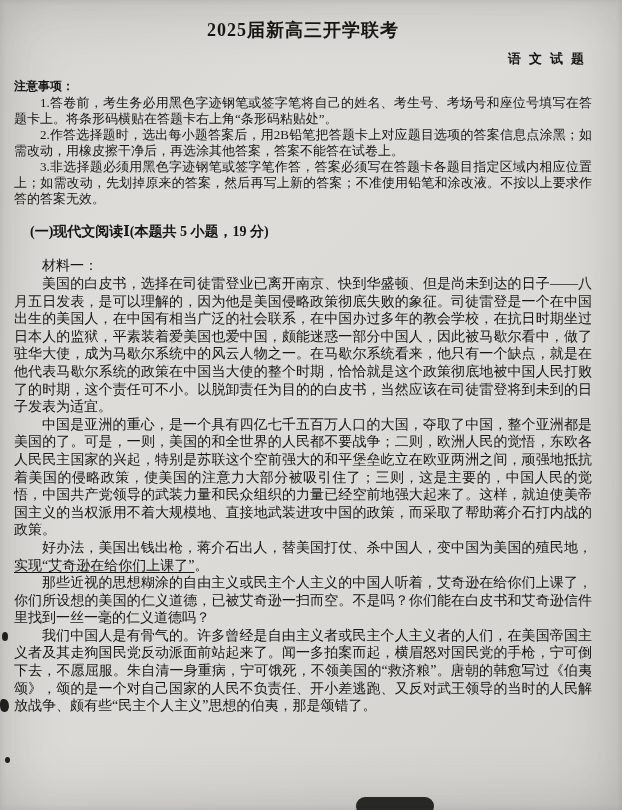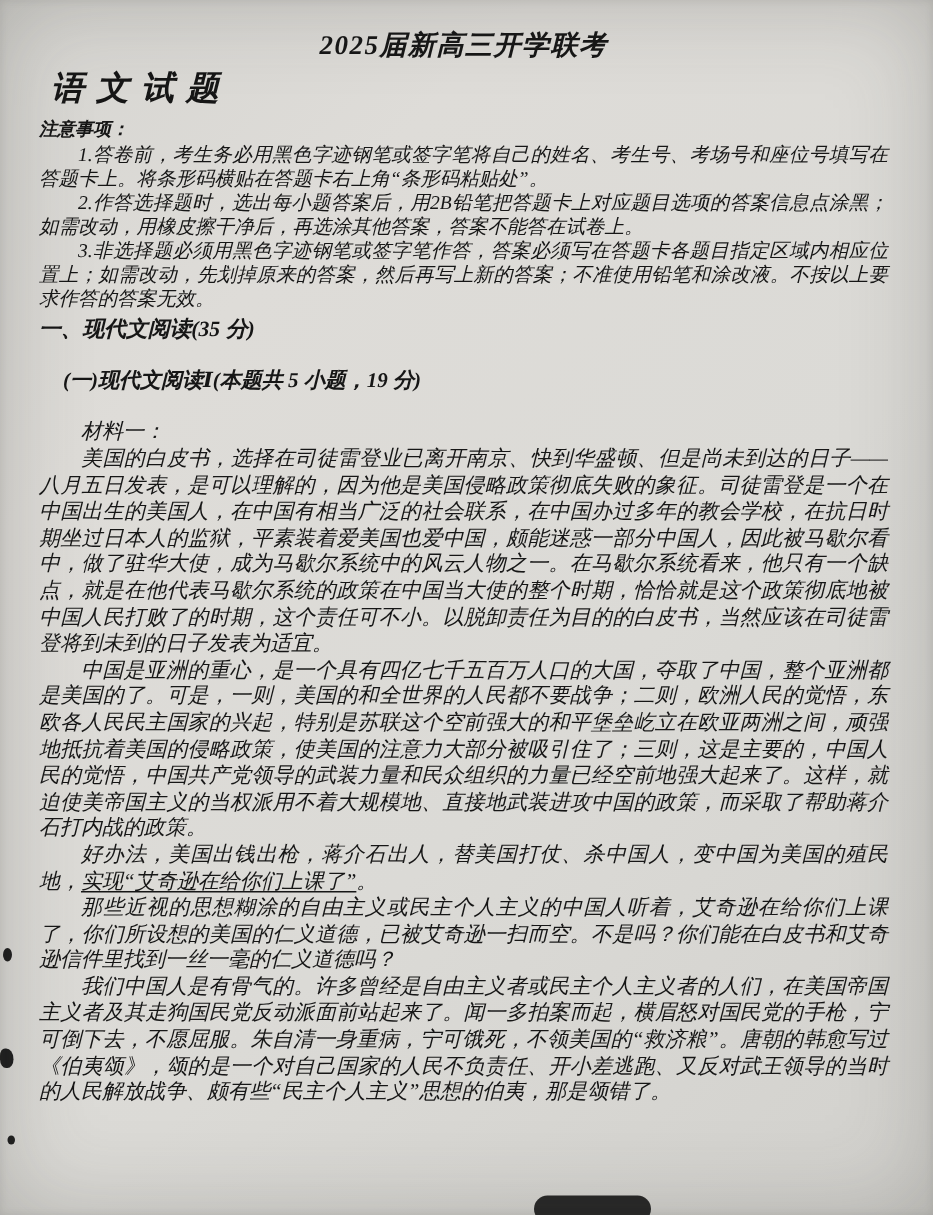--- a/index.html
+++ b/index.html
@@ -10,35 +10,34 @@
     width: 622px;
     height: 810px;
     overflow: hidden;
     position: relative;
     background: linear-gradient(135deg, #d6d5d1 0%, #dedcd8 25%, #dbdad6 60%, #d2d1cd 100%);
     font-family: "Liberation Serif", "DejaVu Serif", serif;
     color: #161616;
   }
   .paper {
     position: relative;
-    padding: 14px 30px 0 26px;
-    font-style: italic;
+    padding: 14px 30px 0 14px;
   }
   .title {
     font-size: 18px;
     font-weight: 700;
     text-align: center;
     margin: 4px 0 6px;
     letter-spacing: 1px;
     line-height: 24px;
   }
   .subtitle {
-    font-size: 22px;
+    font-size: 13px;
     font-weight: 700;
-    text-align: left;
+    text-align: right;
     margin: 0 0 8px;
     letter-spacing: 8px;
     text-indent: 8px;
     line-height: 22px;
   }
   .meta {
     font-size: 14px;
     font-weight: 700;
     text-indent: 2em;
     margin: 0 0 2px;
@@ -116,21 +115,20 @@
 <div class="paper">
 
   <h1 class="title">2025届新高三开学联考</h1>
   <h2 class="subtitle">语文试题</h2>
 
   <p class="notice-heading">注意事项：</p>
   <p class="notice-item">1.答卷前，考生务必用黑色字迹钢笔或签字笔将自己的姓名、考生号、考场号和座位号填写在答题卡上。将条形码横贴在答题卡右上角“条形码粘贴处”。</p>
   <p class="notice-item">2.作答选择题时，选出每小题答案后，用2B铅笔把答题卡上对应题目选项的答案信息点涂黑；如需改动，用橡皮擦干净后，再选涂其他答案，答案不能答在试卷上。</p>
   <p class="notice-item">3.非选择题必须用黑色字迹钢笔或签字笔作答，答案必须写在答题卡各题目指定区域内相应位置上；如需改动，先划掉原来的答案，然后再写上新的答案；不准使用铅笔和涂改液。不按以上要求作答的答案无效。</p>
 
-  <p class="section-heading">一、现代文阅读(35 分)</p>
   <p class="subsection-heading">(一)现代文阅读Ⅰ(本题共 5 小题，19 分)</p>
   <p class="material-label">材料一：</p>
 
   <p class="para">美国的白皮书，选择在司徒雷登业已离开南京、快到华盛顿、但是尚未到达的日子——八月五日发表，是可以理解的，因为他是美国侵略政策彻底失败的象征。司徒雷登是一个在中国出生的美国人，在中国有相当广泛的社会联系，在中国办过多年的教会学校，在抗日时期坐过日本人的监狱，平素装着爱美国也爱中国，颇能迷惑一部分中国人，因此被马歇尔看中，做了驻华大使，成为马歇尔系统中的风云人物之一。在马歇尔系统看来，他只有一个缺点，就是在他代表马歇尔系统的政策在中国当大使的整个时期，恰恰就是这个政策彻底地被中国人民打败了的时期，这个责任可不小。以脱卸责任为目的的白皮书，当然应该在司徒雷登将到未到的日子发表为适宜。</p>
   <p class="para">中国是亚洲的重心，是一个具有四亿七千五百万人口的大国，夺取了中国，整个亚洲都是美国的了。可是，一则，美国的和全世界的人民都不要战争；二则，欧洲人民的觉悟，东欧各人民民主国家的兴起，特别是苏联这个空前强大的和平堡垒屹立在欧亚两洲之间，顽强地抵抗着美国的侵略政策，使美国的注意力大部分被吸引住了；三则，这是主要的，中国人民的觉悟，中国共产党领导的武装力量和民众组织的力量已经空前地强大起来了。这样，就迫使美帝国主义的当权派用不着大规模地、直接地武装进攻中国的政策，而采取了帮助蒋介石打内战的政策。</p>
   <p class="para"><span>好办法，美国出钱出枪，蒋介石出人，替美国打仗、杀中国人，变中国为美国的殖民地，</span><span class="u">实现“艾奇逊在给你们上课了”</span><span>。</span></p>
   <p class="para">那些近视的思想糊涂的自由主义或民主个人主义的中国人听着，艾奇逊在给你们上课了，你们所设想的美国的仁义道德，已被艾奇逊一扫而空。不是吗？你们能在白皮书和艾奇逊信件里找到一丝一毫的仁义道德吗？</p>
   <p class="para">我们中国人是有骨气的。许多曾经是自由主义者或民主个人主义者的人们，在美国帝国主义者及其走狗国民党反动派面前站起来了。闻一多拍案而起，横眉怒对国民党的手枪，宁可倒下去，不愿屈服。朱自清一身重病，宁可饿死，不领美国的“救济粮”。唐朝的韩愈写过《伯夷颂》，颂的是一个对自己国家的人民不负责任、开小差逃跑、又反对武王领导的当时的人民解放战争、颇有些“民主个人主义”思想的伯夷，那是颂错了。</p>
 
 </div>

